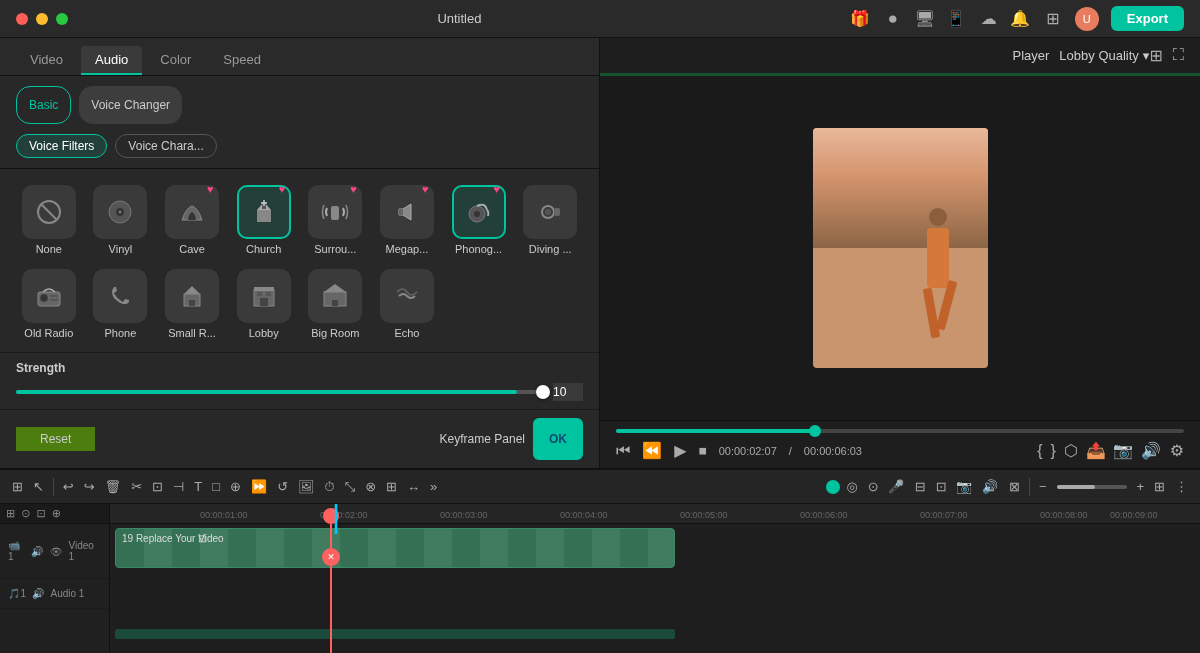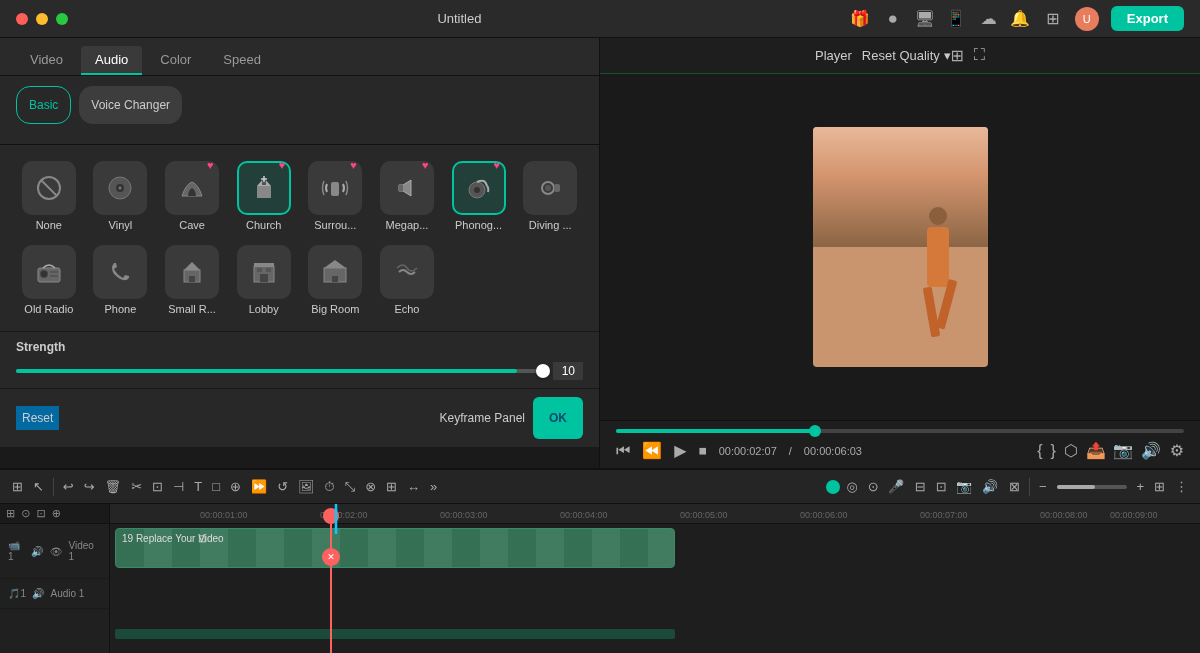--- a/index.html
+++ b/index.html
@@ -200,42 +200,42 @@
       border-radius: 50%;
       background: #fff;
       position: absolute;
       right: -7px;
       top: -5px;
       box-shadow: 0 1px 3px rgba(0,0,0,0.5);
     }
     .slider-value {
       background: #3a3a3a;
       border-radius: 0;
-      padding: 2px 8px;
+      padding: 2px 0;
       font-size: 12px;
       color: #fff;
       min-width: 30px;
-      text-align: right;
+      text-align: left;
     }
 
     
     .action-row {
       display: flex;
       align-items: center;
       justify-content: space-between;
       padding: 8px 16px;
       background: #282828;
       border-top: 1px solid #1a1a1a;
     }
     .reset-btn {
-      background: #0369a1;
+      background: #4d7c0f;
       border: none;
       border-radius: 0;
       color: #ccc;
-      padding: 5px 6px;
+      padding: 5px 24px;
       font-size: 12px;
       cursor: pointer;
     }
     .action-right { display: flex; gap: 8px; align-items: center; }
     .keyframe-btn {
       background: transparent;
       border: none;
       color: #ccc;
       font-size: 12px;
       cursor: pointer;
@@ -254,23 +254,23 @@
     
     .right-panel {
       flex: 1;
       display: flex;
       flex-direction: column;
       background: #1e1e1e;
     }
     .player-topbar {
       display: flex;
       align-items: center;
-      justify-content: center;
+      justify-content: flex-end;
       padding: 8px 16px;
-      border-bottom: 1px solid #14532d;
+      border-bottom: 3px solid #14532d;
     }
     .player-topbar-left { display: flex; align-items: center; gap: 10px; }
     .player-label { font-size: 13px; color: #ccc; }
     .quality-select {
       background: transparent;
       border: none;
       color: #ccc;
       font-size: 13px;
       cursor: pointer;
       display: flex;
@@ -404,20 +404,24 @@
       <div class="tab">
         <span>Speed</span>
       </div>
     </div>
 
     <div class="voice-section">
       <div class="voice-sub-tabs">
         <button class="voice-sub-tab active">Basic</button>
         <button class="voice-changer-btn">Voice Changer</button>
       </div>
+      <div class="filter-sub-tabs">
+        <button class="filter-sub-tab active">Voice Filters</button>
+        <button class="filter-sub-tab">Voice Chara...</button>
+      </div>
     </div>
 
     <div class="filters-grid">
 
       <div class="filter-item">
         <div class="filter-icon-wrap">
           <svg width="28" height="28" viewBox="0 0 28 28" fill="none">
               <circle cx="14" cy="14" r="11" stroke="#888" stroke-width="2"></circle>
               <line x1="6" y1="6" x2="22" y2="22" stroke="#888" stroke-width="2"></line>
             </svg>
@@ -598,21 +602,21 @@
       </div>
     </div>
   </div>
 
   <div class="right-panel">
 
     <div class="player-topbar">
       <div class="player-topbar-left">
         <span class="player-label">Player</span>
         <div class="quality-select">
-          <span>Reset Quality</span>
+          <span>Lobby Quality</span>
           <span>▾</span>
         </div>
       </div>
       <div class="player-topbar-right">
         <span class="player-top-icon">⊞</span>
         <span class="player-top-icon">⛶</span>
       </div>
     </div>
 
     <div class="video-preview">

